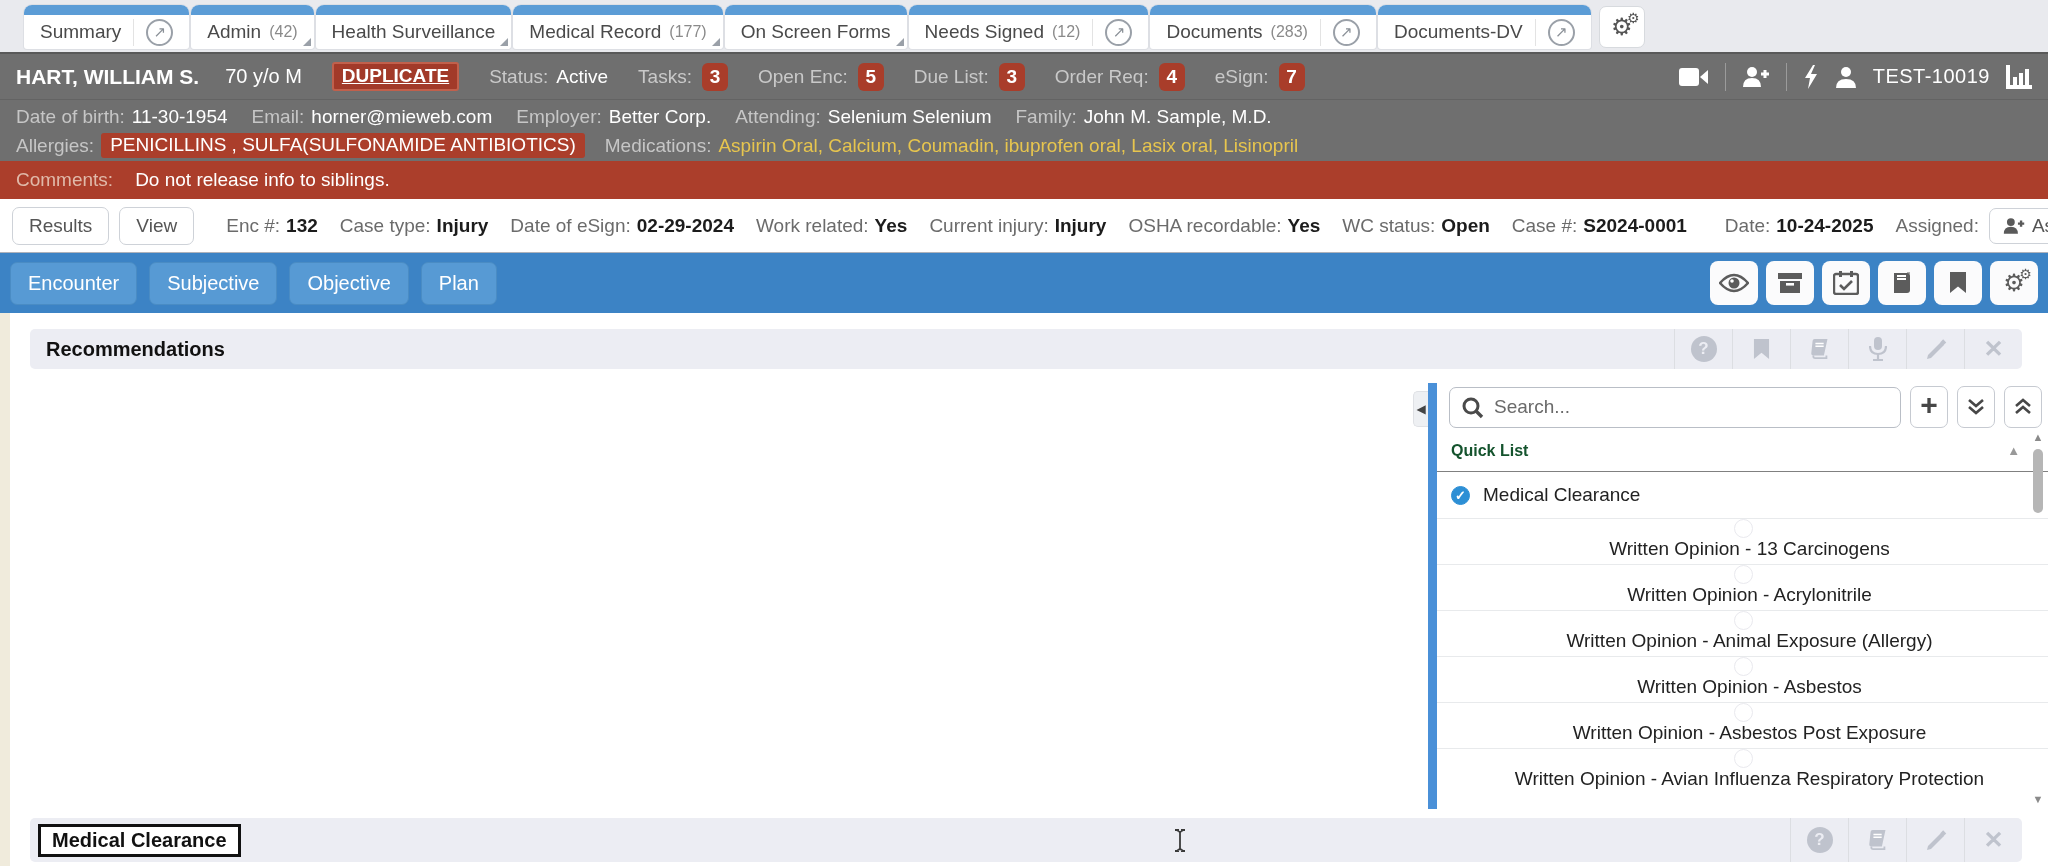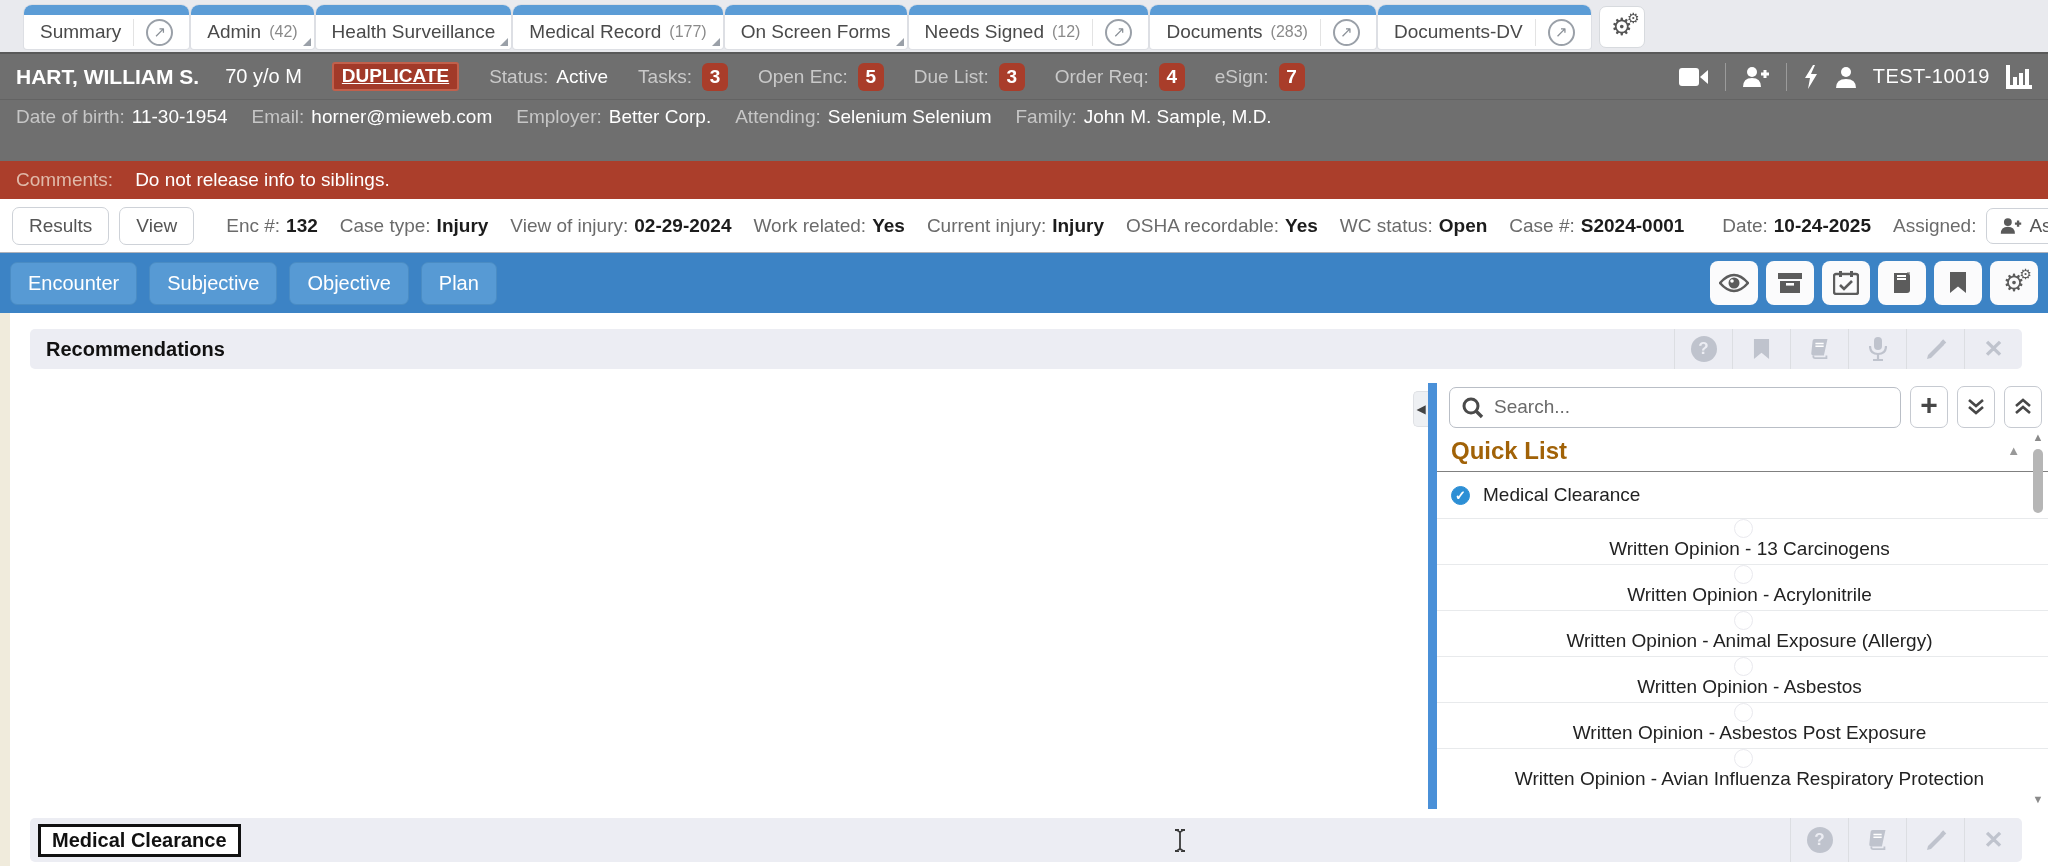--- a/index.html
+++ b/index.html
@@ -113,21 +113,21 @@
   .searchwrap input { width:452px; height:41px; border:1px solid #b9bec6; border-radius:7px;
     padding:0 12px 0 44px; font-size:19px; color:#333; outline:none;
     font-family:"Liberation Sans", sans-serif; }
   .searchwrap input::placeholder { color:#6a6a6a; }
   .magicon { position:absolute; left:12px; top:9px; }
   .sqbtn { width:54px; height:42px; background:#fff; border:1px solid #c6cad1; border-radius:7px;
     display:flex; align-items:center; justify-content:center; color:#474747; cursor:pointer; }
   .plusglyph { font-size:30px; font-weight:bold; line-height:0; padding-bottom:4px; }
   .qlhead { display:flex; align-items:center; height:42px; padding:0 14px;
     border-bottom:1px solid #808080; margin-top:2px; }
-  .qltitle { font-size:24px; font-weight:bold; color:#a16207; }
+  .qltitle { font-size:16px; font-weight:bold; color:#14532d; }
   .qlcollapse { margin-left:auto; font-size:13px; color:#999; cursor:pointer; padding-right:14px; }
   .qlist { position:relative; }
   .qrow { height:46px; display:flex; align-items:center; padding-left:14px; cursor:pointer; }
   .qrow + .qrow { border-top:1px solid #e8eaec;flex-direction:column; }
   .qicon { width:19px; height:19px; border-radius:50%; border:1px solid #e9e9ee;
     margin-right:13px; flex:0 0 auto; display:flex; align-items:center; justify-content:center; }
   .qrow.selected .qicon { background:#2d8fd5; border-color:#2d8fd5; color:#fff;
     font-size:13px; font-weight:bold; }
   .qlabel { font-size:19px; color:#222; white-space:nowrap; }
   .qscroll { position:absolute; right:2px; top:48px; bottom:4px; width:16px; }
@@ -274,33 +274,39 @@
     <span class="dvalue">11-30-1954</span>
     <span class="dlabel">Email:</span>
     <span class="dvalue">horner@mieweb.com</span>
     <span class="dlabel">Employer:</span>
     <span class="dvalue">Better Corp.</span>
     <span class="dlabel">Attending:</span>
     <span class="dvalue">Selenium Selenium</span>
     <span class="dlabel">Family:</span>
     <span class="dvalue">John M. Sample, M.D.</span>
   </div>
+  <div class="demorow">
+    <span class="dlabel">Allergies:</span>
+    <span class="allergybox">PENICILLINS , SULFA(SULFONAMIDE ANTIBIOTICS)</span>
+    <span class="dlabel">Medications:</span>
+    <span class="medsvalue">Aspirin Oral, Calcium, Coumadin, ibuprofen oral, Lasix oral, Lisinopril</span>
+  </div>
 </div>
 
 <div class="commentsbar">
   <span class="clabel">Comments:</span>
   <span class="cvalue">Do not release info to siblings.</span>
 </div>
 
 <div class="casebar">
   <button class="wbtn">Results</button>
   <button class="wbtn">View</button>
   <span class="cfield"><span class="cflabel">Enc #:</span><span class="cfvalue">132</span></span>
   <span class="cfield"><span class="cflabel">Case type:</span><span class="cfvalue">Injury</span></span>
-  <span class="cfield"><span class="cflabel">View of injury:</span><span class="cfvalue">02-29-2024</span></span>
+  <span class="cfield"><span class="cflabel">Date of eSign:</span><span class="cfvalue">02-29-2024</span></span>
   <span class="cfield"><span class="cflabel">Work related:</span><span class="cfvalue">Yes</span></span>
   <span class="cfield"><span class="cflabel">Current injury:</span><span class="cfvalue">Injury</span></span>
   <span class="cfield"><span class="cflabel">OSHA recordable:</span><span class="cfvalue">Yes</span></span>
   <span class="cfield"><span class="cflabel">WC status:</span><span class="cfvalue">Open</span></span>
   <span class="cfield"><span class="cflabel">Case #:</span><span class="cfvalue">S2024-0001</span></span>
   <span class="reddiv"></span>
   <span class="cfield" style="margin-left:0;"><span class="cflabel">Date:</span><span class="cfvalue">10-24-2025</span></span>
   <span class="cfield"><span class="cflabel">Assigned:</span></span>
   <button class="assignbtn">
     <span>

